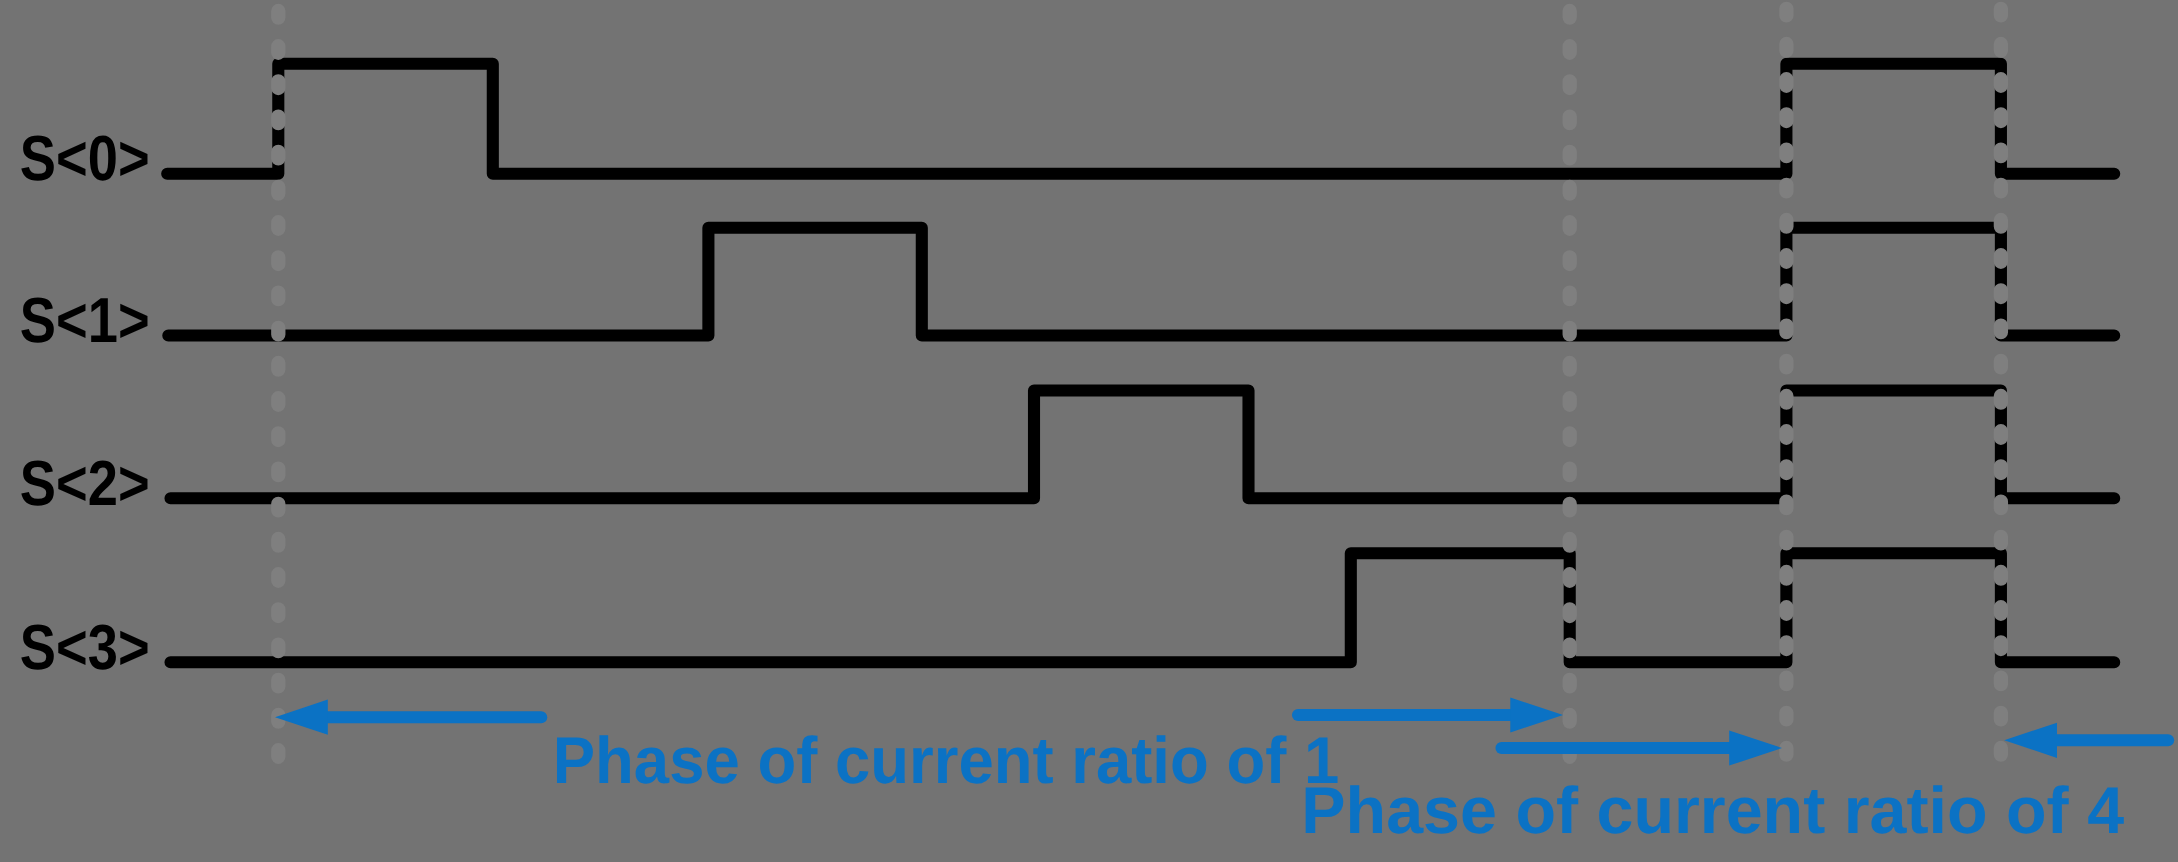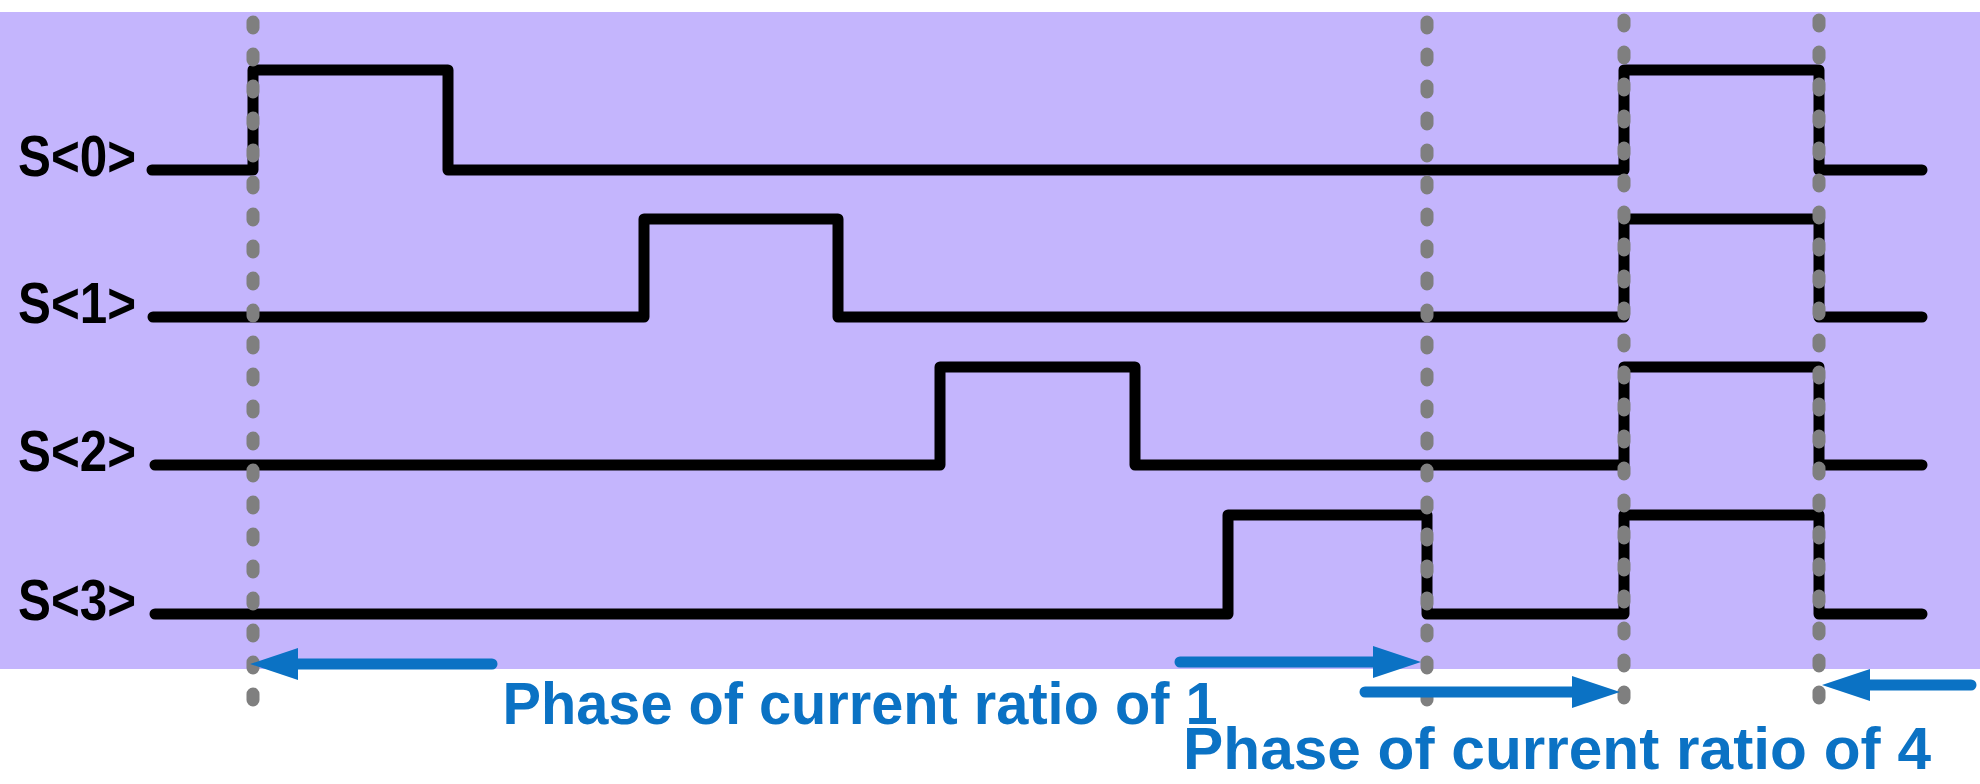--- a/index.html
+++ b/index.html
@@ -6,24 +6,23 @@
     margin: 0;
     padding: 0;
     background: #ffffff;
     width: 1980px;
     height: 784px;
     overflow: hidden;
   }
   .stage {
     position: relative;
     width: 1980px;
-    height: 657px;
-    background: #c4b5fd;
+    height: 784px;
+    background: #737373;
     font-family: "Liberation Sans", "DejaVu Sans", sans-serif;
-    margin-top: 12px;
   }
   svg {
     display: block;
   }
   svg text {
     font-family: "Liberation Sans", "DejaVu Sans", sans-serif;
     font-weight: bold;
   }
 </style>
 </head>

